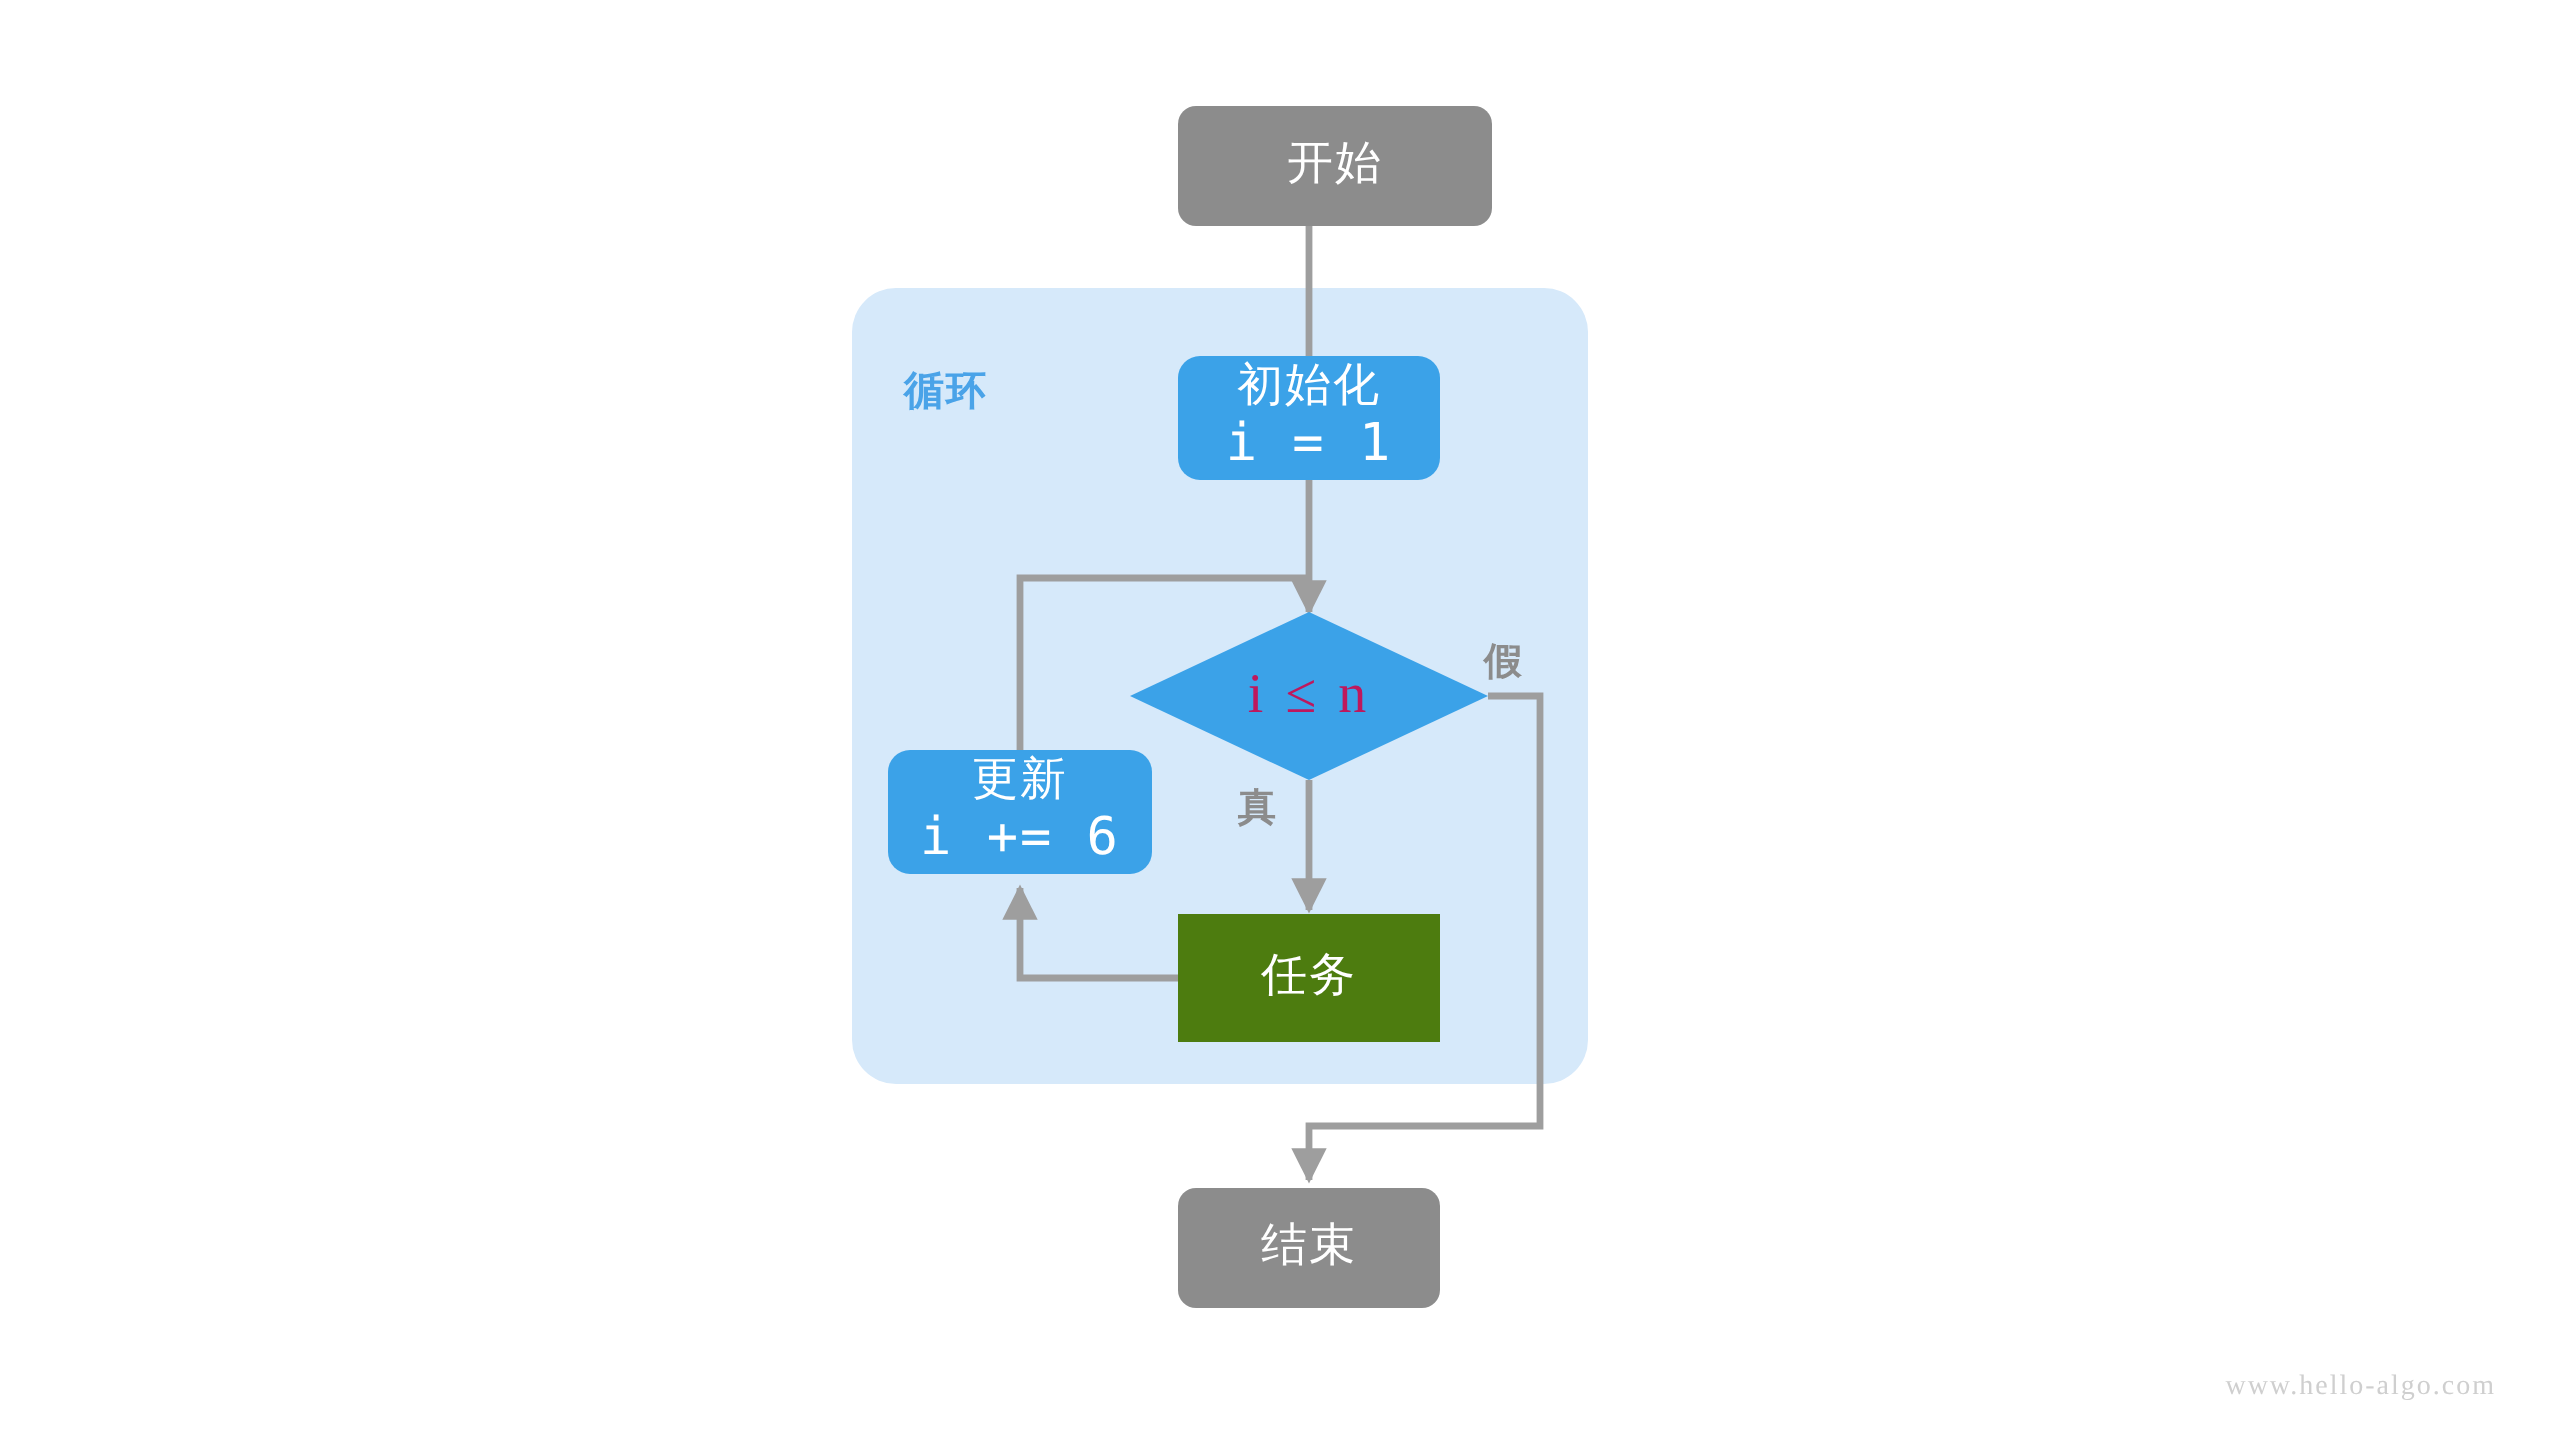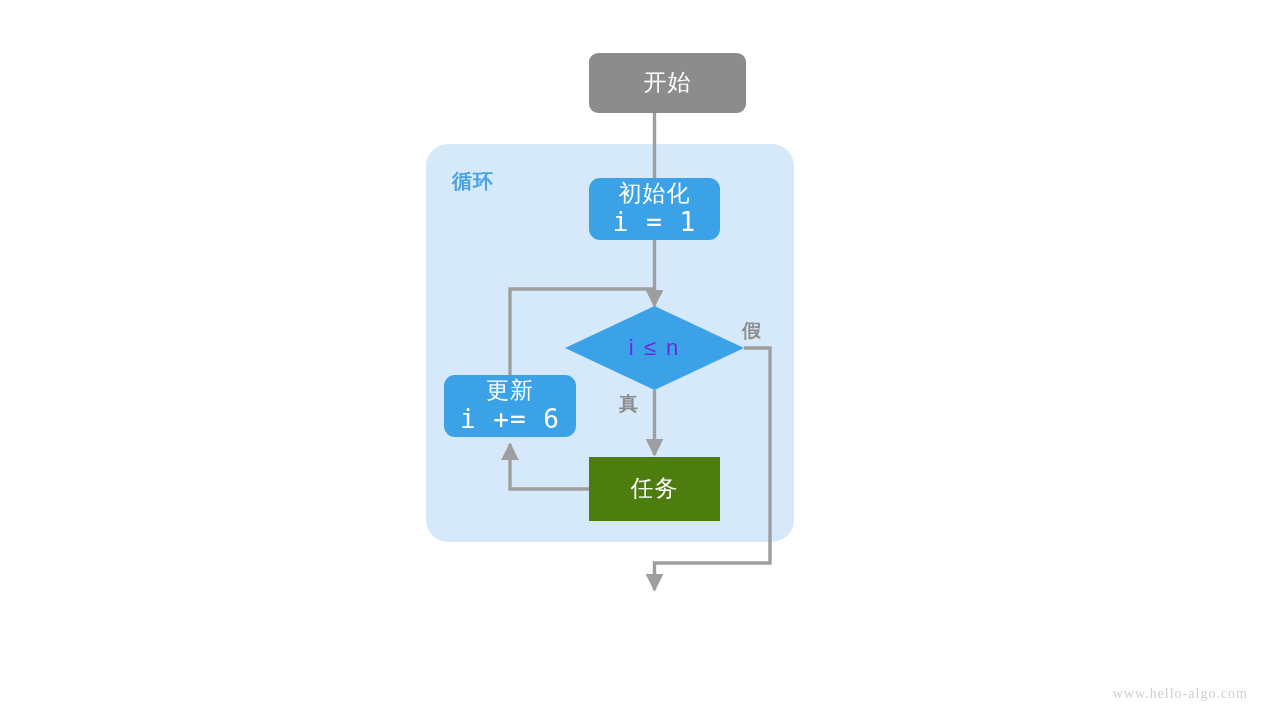--- a/index.html
+++ b/index.html
@@ -84,23 +84,23 @@
   }
   .diamond-text {
     position: absolute;
     left: 0;
     top: 0;
     width: 100%;
     height: 100%;
     display: flex;
     align-items: center;
     justify-content: center;
-    color: #6d28d9;
-    font-family: Liberation Sans, sans-serif;
-    font-size: 22px;
+    color: #be185d;
+    font-family: Liberation Serif, serif;
+    font-size: 28px;
     letter-spacing: 2px;
     white-space: nowrap;
   }
   
   .edge-label {
     position: absolute;
     color: #8c8c8c;
     font-family: "DejaVu Sans", "Liberation Sans", sans-serif;
     font-size: 19px;
     font-weight: bold;
@@ -125,21 +125,21 @@
     height: 720px;
     pointer-events: none;
   }
 </style>
 </head>
 <body>
 
 <div id="canvas">
 
   <div class="loop-box" style="left:426px; top:144px; width:368px; height:398px;"></div>
-  <div class="loop-label" style="left:452px; top:168px;">循环</div>
+  <div class="loop-label" style="left:452px; top:182px;">循环</div>
 
   <svg id="edges" viewBox="0 0 1280 720" width="1280" height="720">
     <defs>
       <marker id="arrow" viewBox="0 0 10 10" refX="9" refY="5" markerWidth="5.2" markerHeight="5.2" orient="auto-start-reverse">
         <path d="M 0 0 L 10 5 L 0 10 z" fill="#9e9e9e"></path>
       </marker>
     </defs>
     <g fill="none" stroke="#9e9e9e" stroke-width="3.4" stroke-linecap="butt" stroke-linejoin="miter">
 
       <path d="M 654.5 113 L 654.5 178"></path>
@@ -174,19 +174,22 @@
 
   <div class="node process-blue" style="left:444px; top:375px; width:132px; height:62px;">
     <span class="line-cjk">更新</span>
     <span class="line-mono">i += 6</span>
   </div>
 
   <div class="node process-green" style="left:589px; top:457px; width:131px; height:64px;">
     <span class="line-cjk">任务</span>
   </div>
 
+  <div class="node terminal" style="left:589px; top:594px; width:131px; height:60px;">
+    <span class="line-cjk">结束</span>
+  </div>
 
   <div class="edge-label" style="left:619px; top:391px;">真</div>
   <div class="edge-label" style="left:742px; top:318px;">假</div>
 
   <div class="watermark">www.hello-algo.com</div>
 
 </div>
 
 </body></html>

